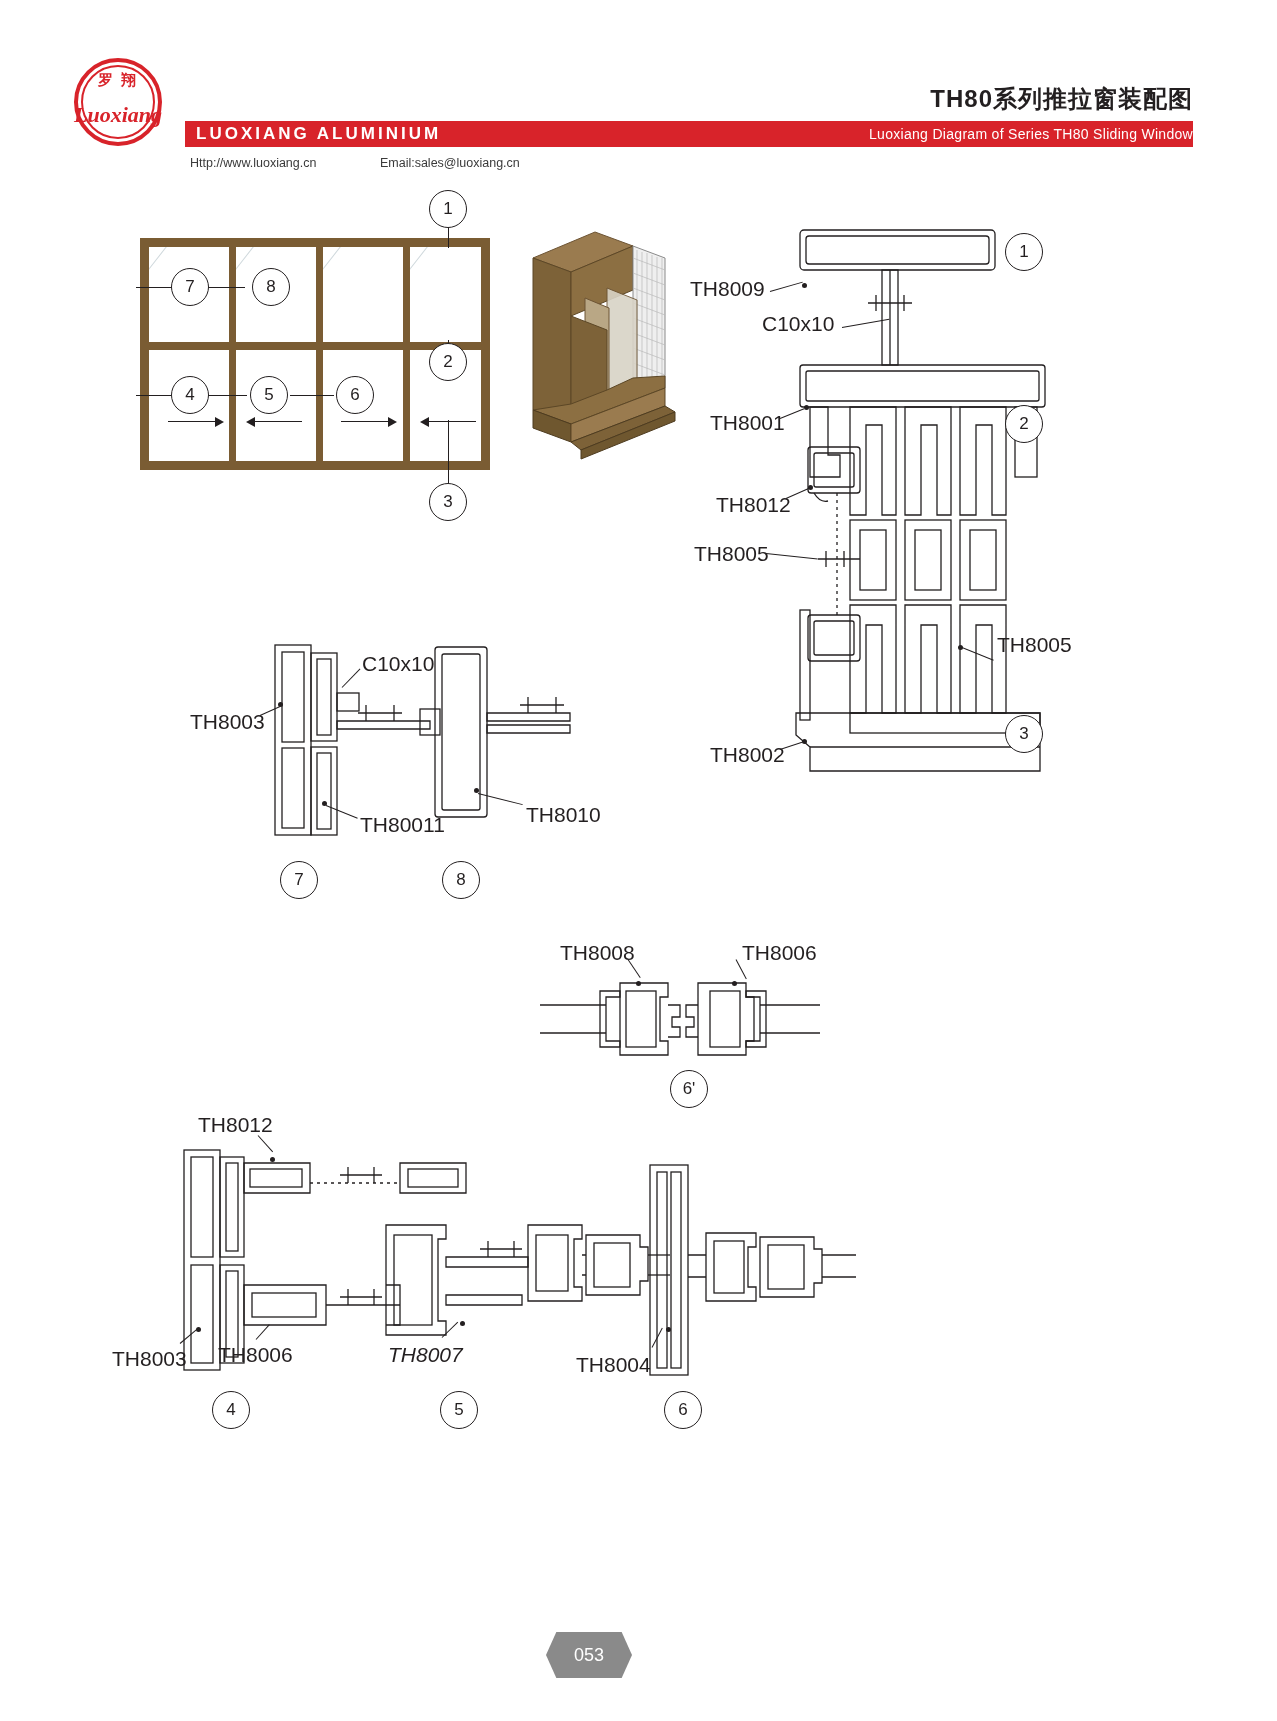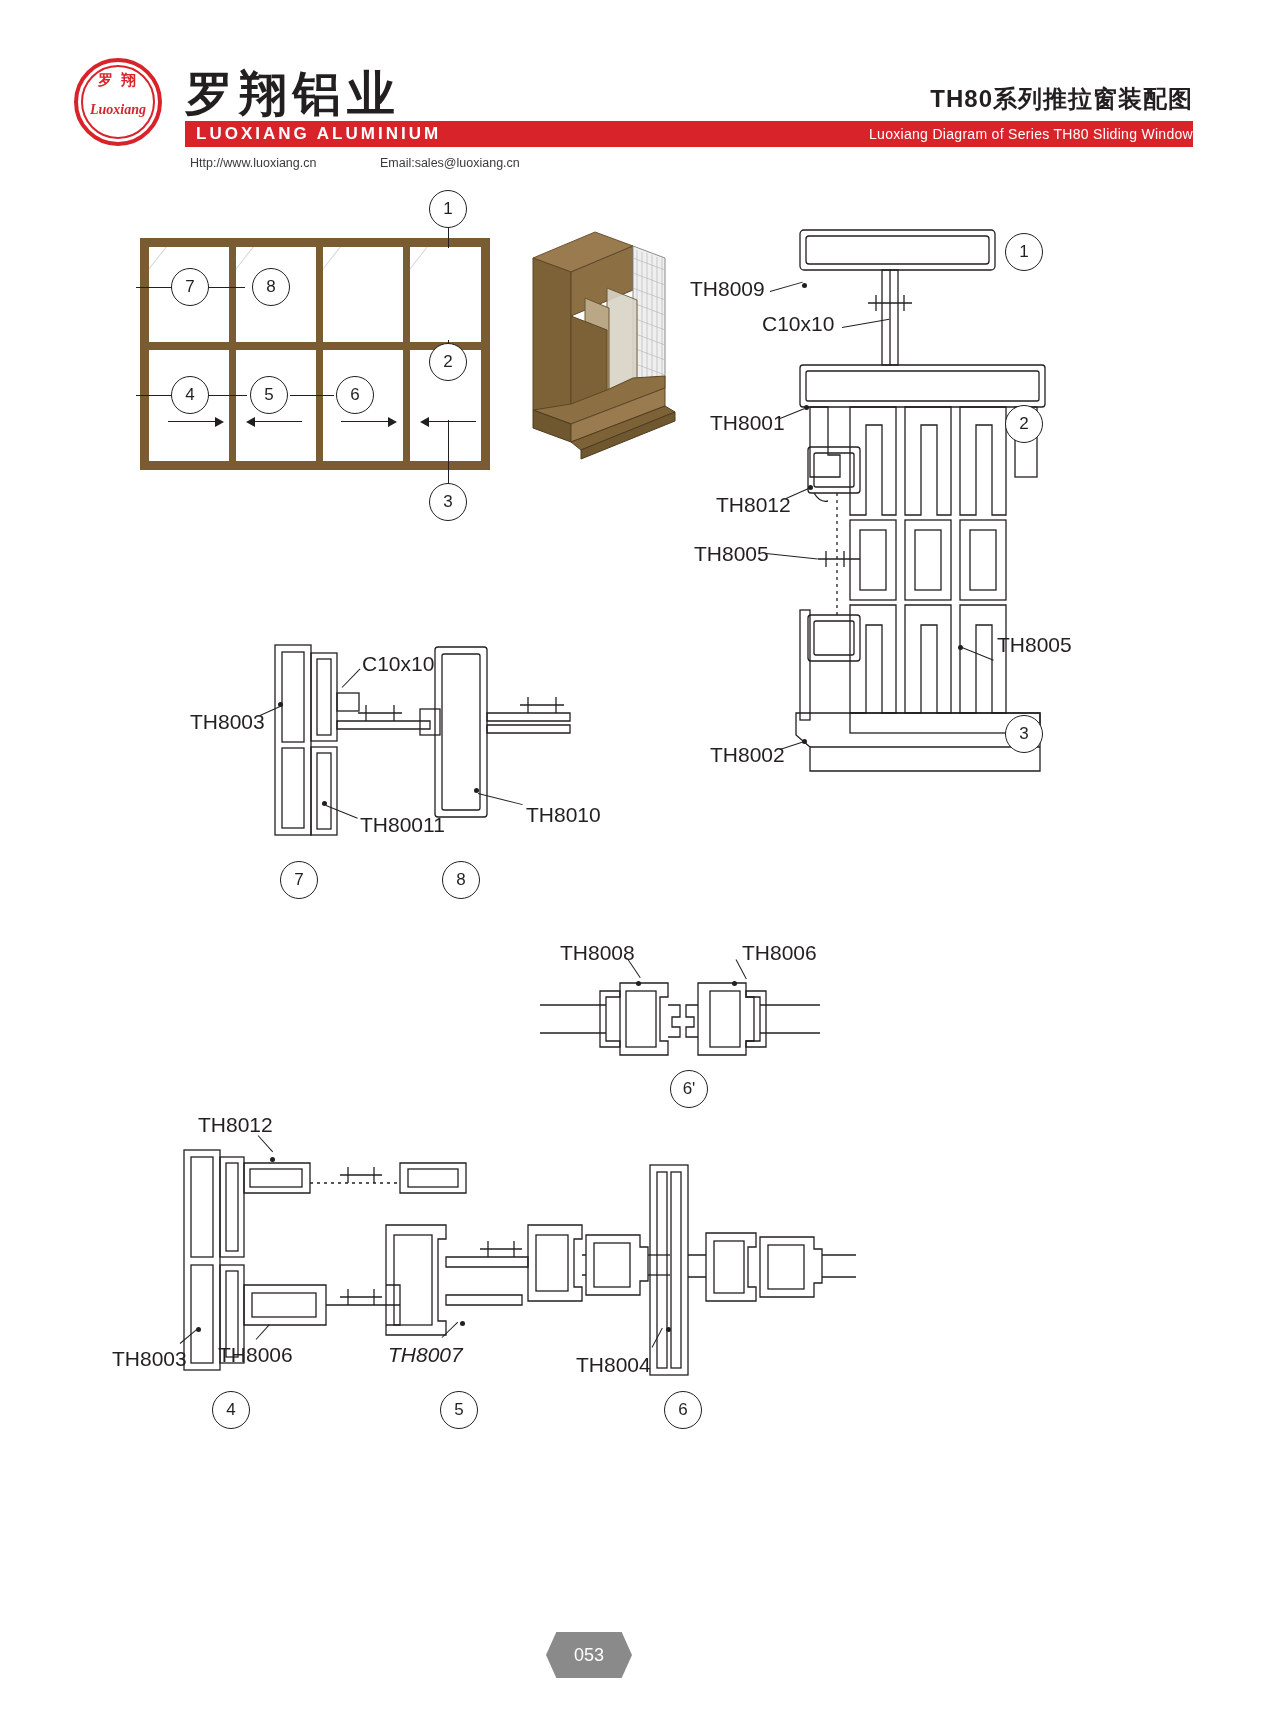--- a/index.html
+++ b/index.html
@@ -17,21 +17,21 @@
   .logo-mark .ring2{
     position:absolute;left:7px;top:7px;width:74px;height:74px;border-radius:50%;
     border:2px solid #d8232a;box-sizing:border-box;
   }
   .logo-mark .cn{
     position:absolute;left:0;top:13px;width:88px;text-align:center;
     font-size:15px;font-weight:bold;color:#d8232a;letter-spacing:2px;
   }
   .logo-mark .en{
     position:absolute;left:0;top:44px;width:88px;text-align:center;
-    font-size:14px;font-style:italic;font-weight:bold;color:#d8232a;
+    font-size:22px;font-style:italic;font-weight:bold;color:#d8232a;
     font-family:"Liberation Serif", serif;
   }
   .brand-cn{
     position:absolute;left:185px;top:46px;font-size:48px;font-weight:bold;
     letter-spacing:6px;color:#231f20;font-family:"DejaVu Sans", sans-serif;
   }
   .redbar{
     position:absolute;left:185px;top:105px;width:1008px;height:26px;background:#d8232a;
   }
   .brand-en{
@@ -98,21 +98,20 @@
 
 <div class="header">
 
   <div class="logo-mark">
     <div class="ring"></div>
     <div class="ring2"></div>
     <div class="cn">罗 翔</div>
     <div class="en">Luoxiang</div>
   </div>
 
-  <div class="brand-cn">罗翔铝业</div>
   <div class="redbar"></div>
   <div class="brand-en">LUOXIANG ALUMINIUM</div>
   <div class="title-cn">TH80系列推拉窗装配图</div>
   <div class="title-en">Luoxiang Diagram of Series TH80 Sliding Window</div>
   <div class="contact">
     <span>Http://www.luoxiang.cn</span>
     <span class="mail">Email:sales@luoxiang.cn</span>
   </div>
 </div>
 

